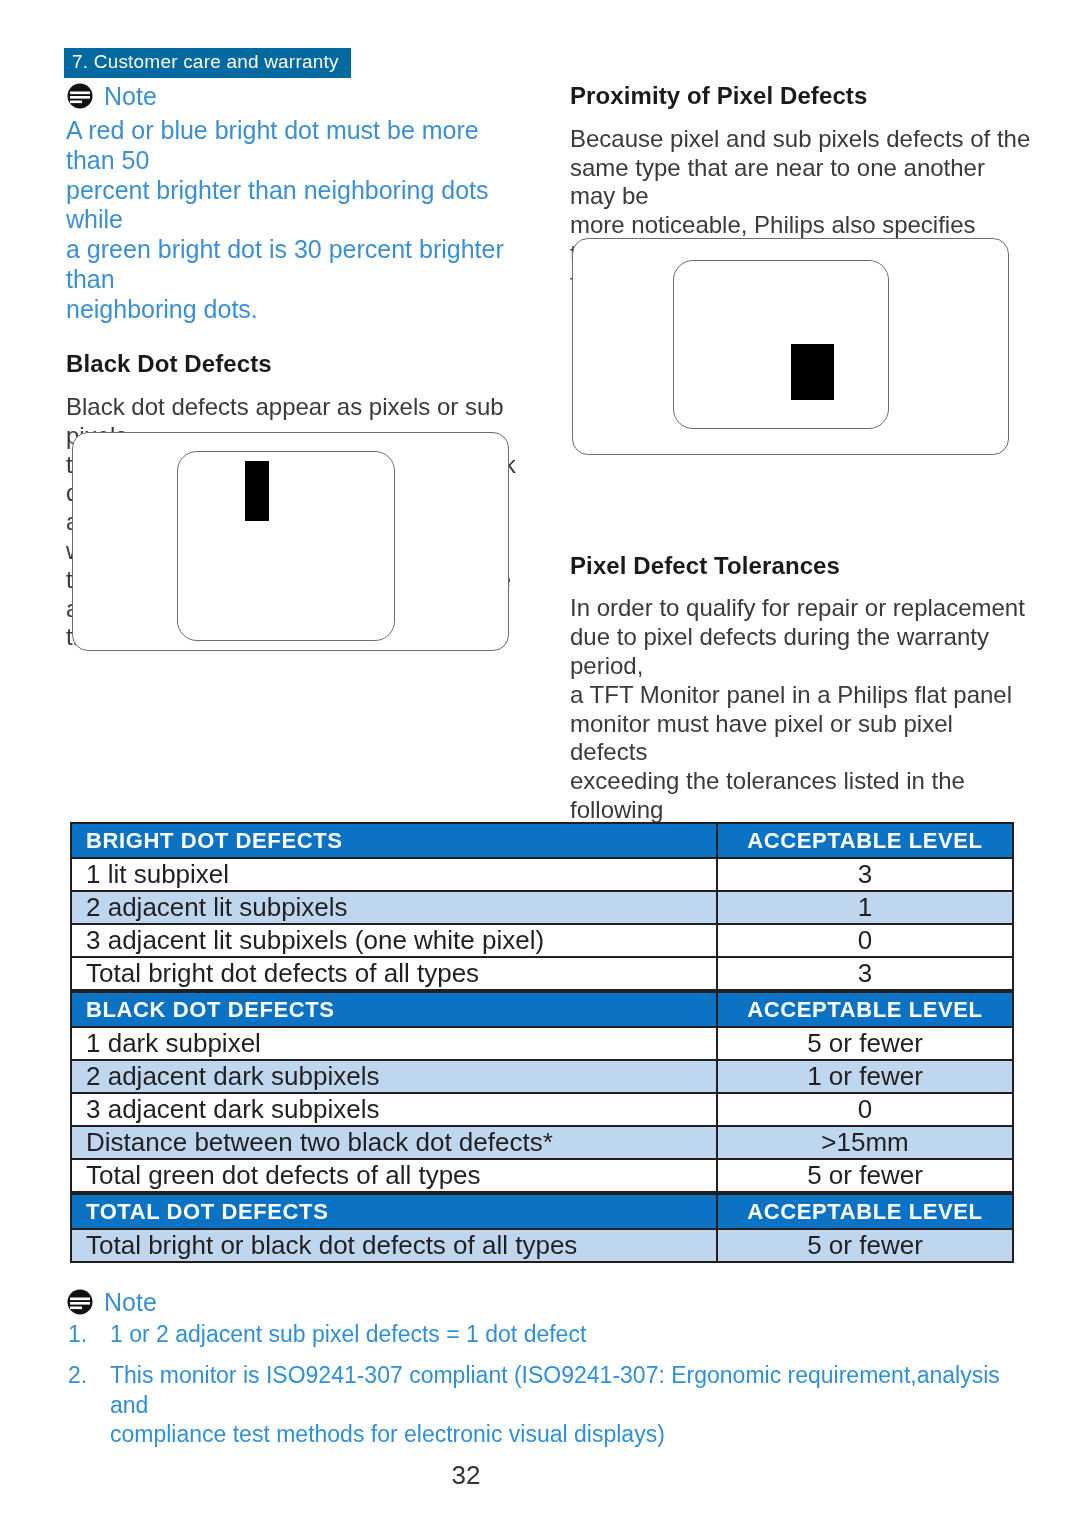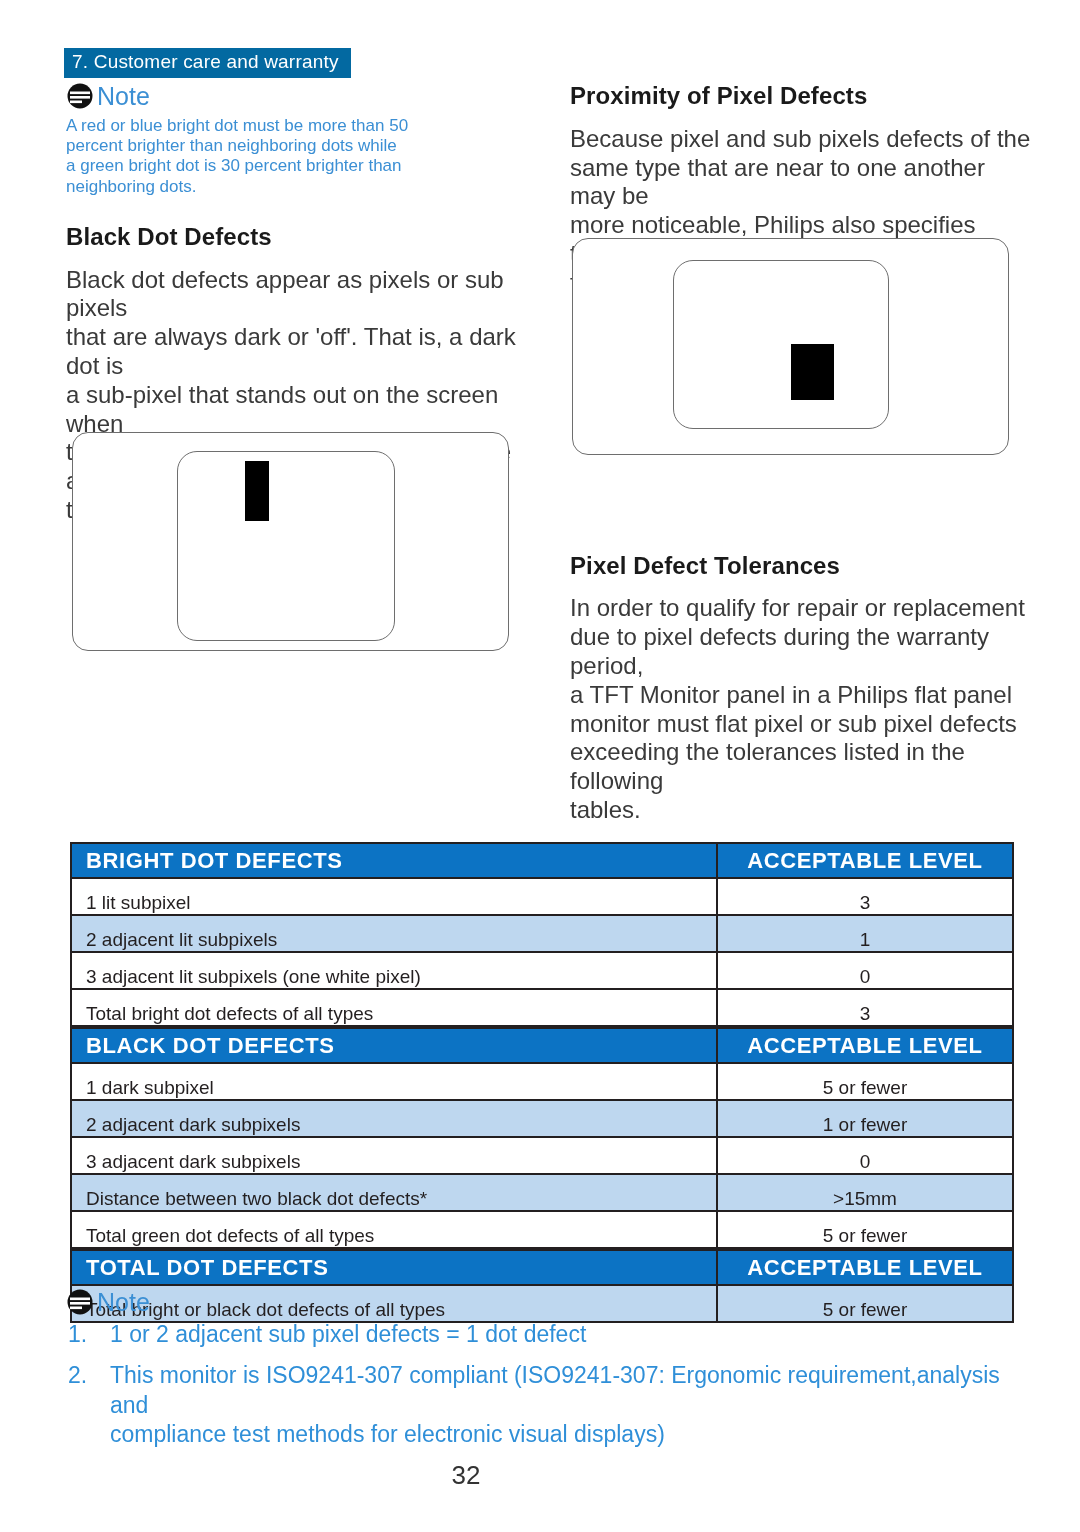--- a/index.html
+++ b/index.html
@@ -41,37 +41,37 @@
     position: absolute;
     left: 570px;
     top: 82px;
     width: 462px;
   }
 
   
   .note-head {
     display: flex;
     align-items: center;
-    gap: 3px;
+    gap: 10px;
     margin-bottom: 6px;
   }
   .note-icon {
     width: 28px;
     height: 28px;
     flex: 0 0 28px;
     display: block;
   }
   .note-label {
     color: #3b8fd4;
     font-size: 25px;
     line-height: 1;
   }
   .note-body {
     color: #3b8fd4;
-    font-size: 17px;
+    font-size: 25px;
     line-height: 1.19;
     margin: 0 0 26px 0;
   }
   .note-body span { display: block; }
 
   
   h2.sub {
     font-size: 24px;
     font-weight: bold;
     color: #1a1a1a;
@@ -133,21 +133,20 @@
 
   .illus-left  { position: absolute; left: 72px;  top: 432px; }
   .illus-right { position: absolute; left: 572px; top: 238px; }
 
   
   .tables {
     position: absolute;
     left: 70px;
     top: 822px;
     width: 942px;
-    margin-top: 20px;
   }
   table.spec {
     width: 100%;
     border-collapse: collapse;
     table-layout: fixed;
     margin-bottom: 0;
   }
   table.spec + table.spec { margin-top: 0; }
   table.spec col.c1 { width: 646px; }
   table.spec col.c2 { width: 296px; }
@@ -166,23 +165,23 @@
     height: 35px;
     padding: 0 0 0 14px;
     text-align: left;
     vertical-align: middle;
   }
   table.spec th.lvl {
     text-align: center;
     padding-left: 0;
   }
   table.spec td {
-    font-size: 19px;
+    font-size: 26px;
     height: 14px;
-    padding: 13px 0 0 14px;
+    padding: 0 0 0 14px;
     vertical-align: middle;
     color: #231f20;
   }
   table.spec td.val {
     text-align: center;
     padding-left: 0;
   }
   tr.row-white td { background: #ffffff; }
   tr.row-blue  td { background: #bed7ef; }
 
@@ -279,21 +278,21 @@
   </p>
 
   <div style="height:254px"></div>
 
   <h2 class="sub">Pixel Defect Tolerances</h2>
 
   <p class="body">
     <span>In order to qualify for repair or replacement</span>
     <span>due to pixel defects during the warranty period,</span>
     <span>a TFT Monitor panel in a Philips flat panel</span>
-    <span>monitor must flat pixel or sub pixel defects</span>
+    <span>monitor must have pixel or sub pixel defects</span>
     <span>exceeding the tolerances listed in the following</span>
     <span>tables.</span>
   </p>
 </div>
 
 <div class="illus-right">
   <div class="monitor" id="monitor-right">
     <div class="inner"></div>
     <div class="dot"></div>
   </div>

